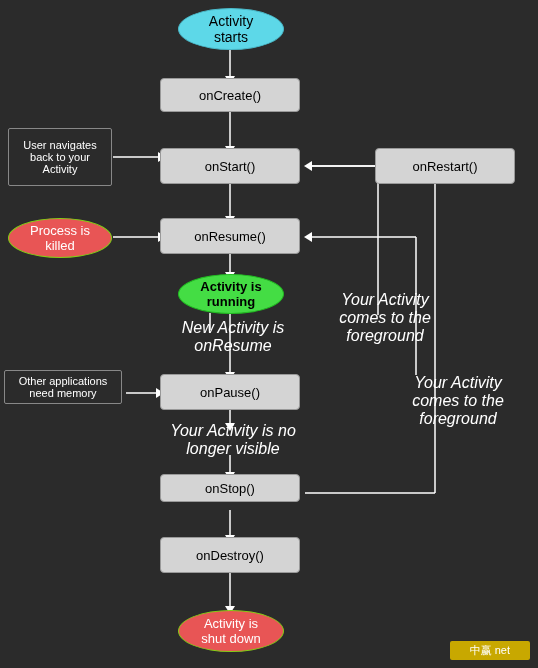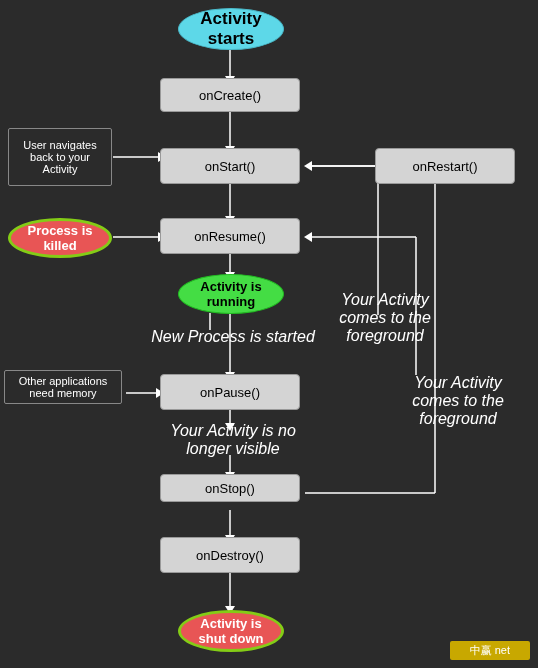--- a/index.html
+++ b/index.html
@@ -26,34 +26,34 @@
       border-radius: 4px;
       color: #000;
       font-size: 13px;
       padding: 6px 10px;
     }
 
     .oval-cyan {
       background: #5dd8e8;
       border-radius: 50%;
       color: #000;
-      font-size: 17px;
-      font-weight: bold;
+      font-size: 14px;
+      font-weight: normal;
       padding: 10px 14px;
       border: 1px solid #4ab8c8;
     }
 
     .oval-red {
       background: #e85555;
       border-radius: 50%;
       color: #fff;
       font-size: 13px;
-      font-weight: bold;
+      font-weight: normal;
       padding: 10px 14px;
-      border: 3px solid #84cc16;
+      border: 1px solid #84cc16;
       align-items: center;
     }
 
     .oval-green {
       background: #44dd44;
       border-radius: 50%;
       color: #000;
       font-size: 13px;
       font-weight: bold;
       padding: 8px 12px;
@@ -174,21 +174,21 @@
 
 <div class="node rounded-rect" style="left:160px; top:218px; width:140px; height:36px;">
   <span>onResume()</span>
 </div>
 
 <div class="node oval-green" style="left:178px; top:274px; width:106px; height:40px;">
   <span>Activity is running</span>
 </div>
 
 <div class="node" style="left:148px; top:325px; width:170px; height:24px;">
-  <span class="italic-text">New Process is started</span>
+  <span class="italic-text">New Activity is onResume</span>
 </div>
 
 <div class="node" style="left:335px; top:288px; width:100px; height:60px;">
   <span class="italic-text">Your Activity comes to the foreground</span>
 </div>
 
 <div class="node rounded-rect" style="left:160px; top:374px; width:140px; height:36px;">
   <span>onPause()</span>
 </div>
 

